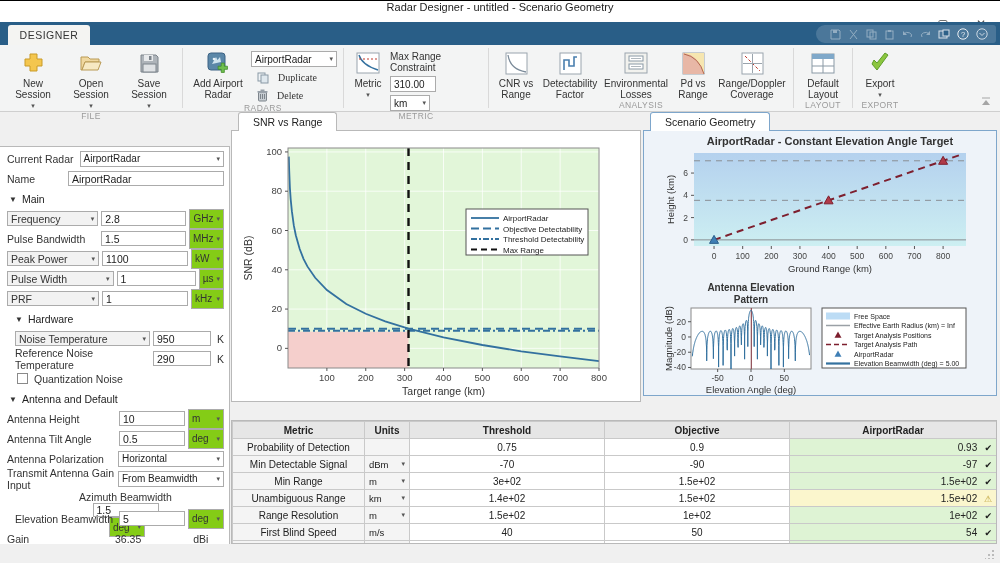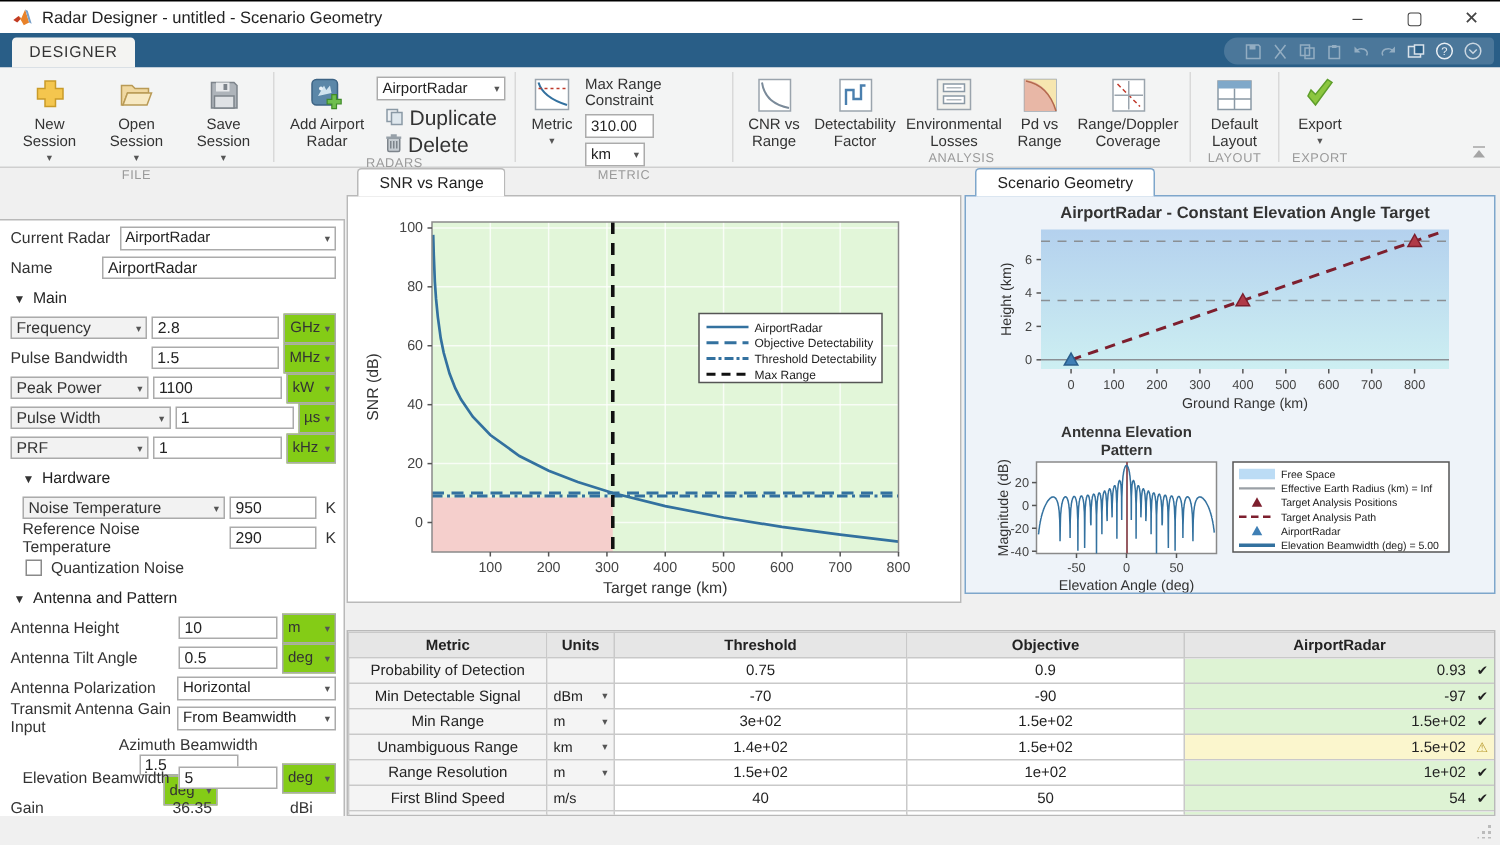--- a/index.html
+++ b/index.html
@@ -1,21 +1,21 @@
 <!DOCTYPE html>
 <html><head>
 <meta charset="utf-8">
 <style>
   * { margin:0; padding:0; box-sizing:border-box; }
   html,body { width:1000px; height:563px; overflow:hidden;
     font-family:"Liberation Sans", sans-serif; background:#f0f0f0; color:#222;
     -webkit-font-smoothing:antialiased; }
   
   .titlebar { position:absolute; left:0; top:0; width:1000px; height:22px;
-    background:#fff; border-top:1px solid #000; display:flex; align-items:center; font-size:11px; }
+    background:#fff; border-top:1px solid #000; display:flex; align-items:center; font-size:11px;flex-direction:column; }
   .titlebar .tlogo { margin:0 6px 0 8px; width:14px; height:13px; }
   .win-controls { margin-left:auto; display:flex; }
   .win-btn { width:38px; height:21px; display:flex; align-items:center; justify-content:center;
     font-size:12px; color:#444; cursor:default; }
   
   .ribbon-strip { position:absolute; left:0; top:22px; width:1000px; height:23px; background:#295e87; }
   .designer-tab { position:absolute; left:8px; top:3px; width:82px; height:20px; background:#f4f4f2;
     border-radius:3px 3px 0 0; font-size:10.5px; color:#333; letter-spacing:.5px;
     display:flex; align-items:center; justify-content:center; }
   .qat { position:absolute; right:4px; top:3px; height:18px; display:flex; align-items:center; gap:7px;
@@ -29,21 +29,21 @@
   .rib-label { height:13px; text-align:center; font-size:8.5px; color:#9a9a9a; letter-spacing:.4px; }
   .rib-div { width:1px; background:#d9d9d9; margin:3px 0; }
   .bigbtn { width:54px; display:flex; flex-direction:column; align-items:center; text-align:center;
     font-size:10px; color:#333; line-height:11px; padding-top:2px; cursor:default; }
   .bigbtn .ic { height:26px; display:flex; align-items:center; justify-content:center; margin-bottom:2px; }
   .caret { font-size:7px; color:#555; }
   .stack { display:flex; flex-direction:column; gap:3px; padding-top:3px; }
   .combo { background:#fff; border:1px solid #ababab; height:16px; display:flex; align-items:center;
     font-size:10px; padding:0 3px; color:#222; }
   .combo .caret { margin-left:auto; padding-left:4px; }
-  .smallbtn { display:flex; align-items:center; gap:4px; font-size:14px; color:#333; height:15px; cursor:default; }
+  .smallbtn { display:flex; align-items:center; gap:9px; font-size:10px; color:#333; height:15px; cursor:default;font-family:Liberation Serif, serif; }
   .ribinput { background:#fff; border:1px solid #ababab; height:16px; width:46px; font-size:10px;
     padding:0 3px; color:#222; display:flex; align-items:center; }
   .collapse-btn { position:absolute; right:8px; bottom:4px; opacity:.55; }
   
   .panel { position:absolute; background:#fff; border:1px solid #b9b9b9; }
   .ptab-row { position:absolute; top:-18px; left:6px; display:flex; }
   .ptab { height:18px; padding:8px 14px; background:#ececec; border:1px solid #b9b9b9; border-bottom:none;
     border-radius:3px 3px 0 0; font-size:10.5px; color:#444; display:flex; align-items:center; margin-right:2px; }
   .ptab.sel { background:#fff; color:#222; height:19px; margin-top:-1px; }
   
@@ -461,21 +461,21 @@
             <span>290</span>
           </div>
           <span class="lbl" style="margin-left:6px">K</span>
         </div>
         <div class="lp-row" style="margin-left:8px;">
           <span class="chk"></span>
           <span class="lbl">Quantization Noise</span>
         </div>
         <div class="lp-sec" style="">
           <span class="tri">▼</span>
-          <span>Antenna and Pattern</span>
+          <span>Antenna and Default</span>
         </div>
         <div class="lp-row" style="">
         <span class="lbl" style="flex:1">Antenna Height</span>
         <div class="fld" style="width:66px">
             <span>10</span>
           </div>
         <div class="ucombo" style="width:36px;margin-left:3px">
             <span>m</span>
             <span class="caret">▾</span>
           </div>

